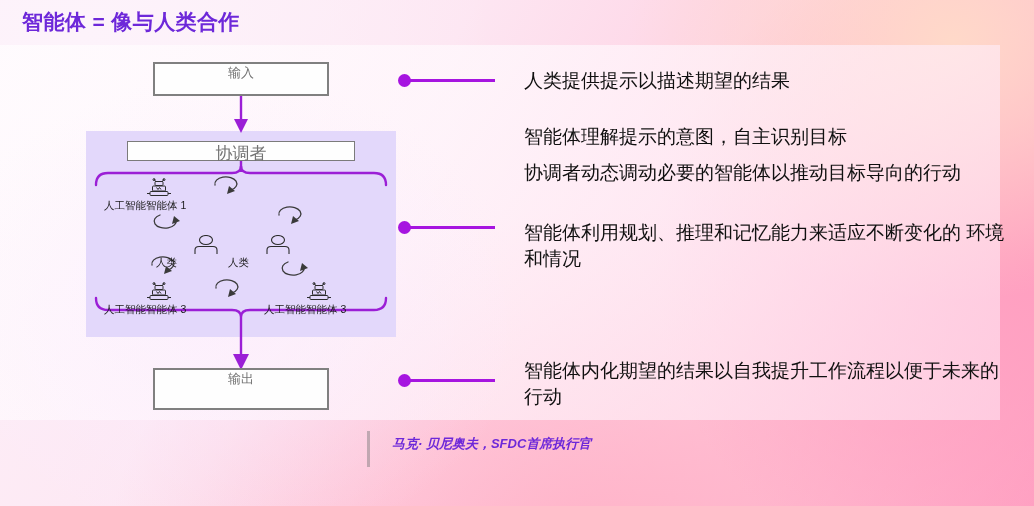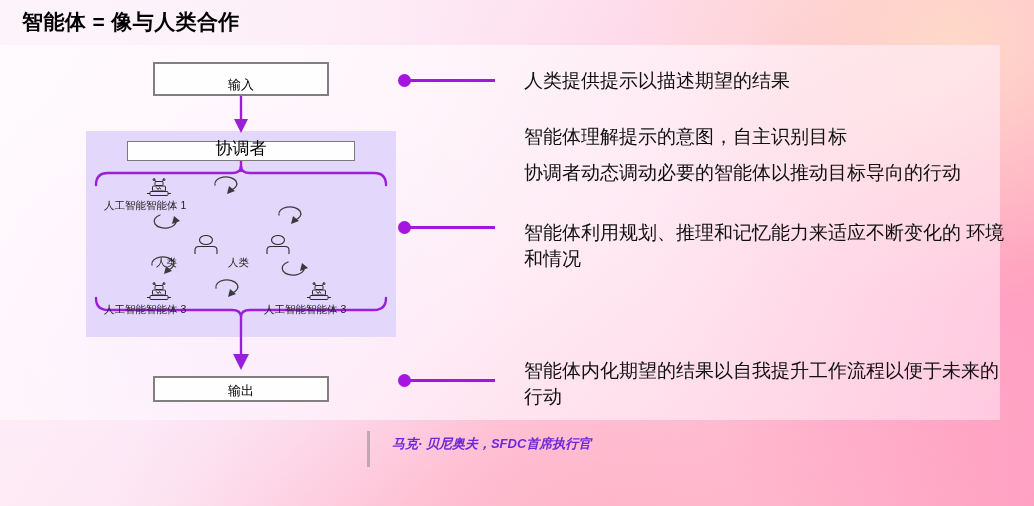--- a/index.html
+++ b/index.html
@@ -31,36 +31,36 @@
   }
   #bg-wash{
     position:absolute; inset:0;
     background:radial-gradient(ellipse 420px 330px at 22% 62%, rgba(250,235,255,0.55) 0%, rgba(250,235,255,0) 72%);
   }
 
   
   #title{
     position:absolute; left:22px; top:8px;
     font-size:21px; font-weight:bold;
-    color:#000000; letter-spacing:0.4px;
+    color:#6d28d9; letter-spacing:0.4px;
     white-space:nowrap;
   }
 
   
   #diagram{ position:absolute; left:0; top:0; width:420px; height:506px; }
 
   .flowbox{
     position:absolute;
     background:#fefefe;
     border:2px solid #808080;
-    display:flex; align-items:flex-end; justify-content:center;
-    font-size:13px; color:#000000;
+    display:flex; align-items:flex-start; justify-content:center;
+    font-size:13px; color:#737373;
   }
   #box-input{ left:153px; top:62px; width:176px; height:34px; }
-  #box-output{ left:153px; top:376px; width:176px; height:26px; }
+  #box-output{ left:153px; top:368px; width:176px; height:42px; }
   #box-orchestrator{
     left:127px; top:141px; width:228px; height:20px;
     border:1.5px solid #7b7b7b; font-size:17px;
   }
 
   #agent-panel{
     position:absolute; left:86px; top:131px; width:310px; height:206px;
     background:#e3d8fb;
   }
 

